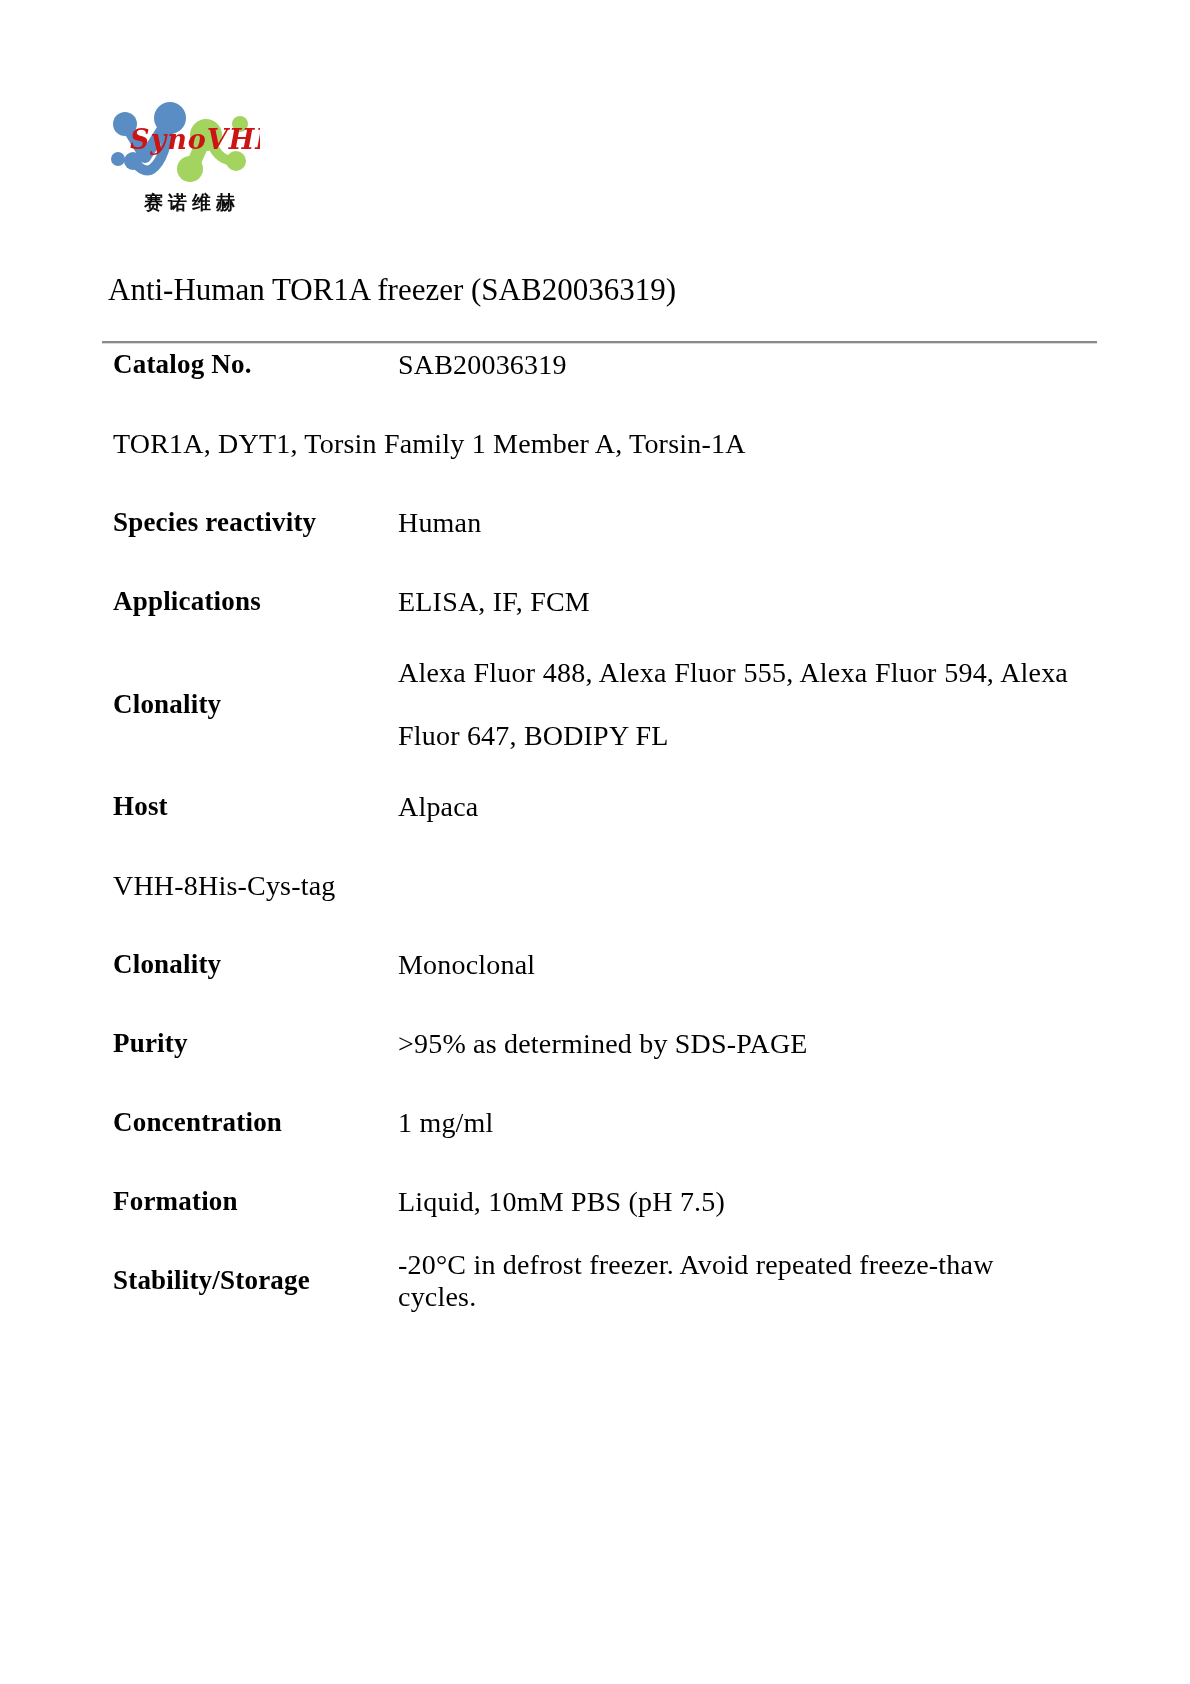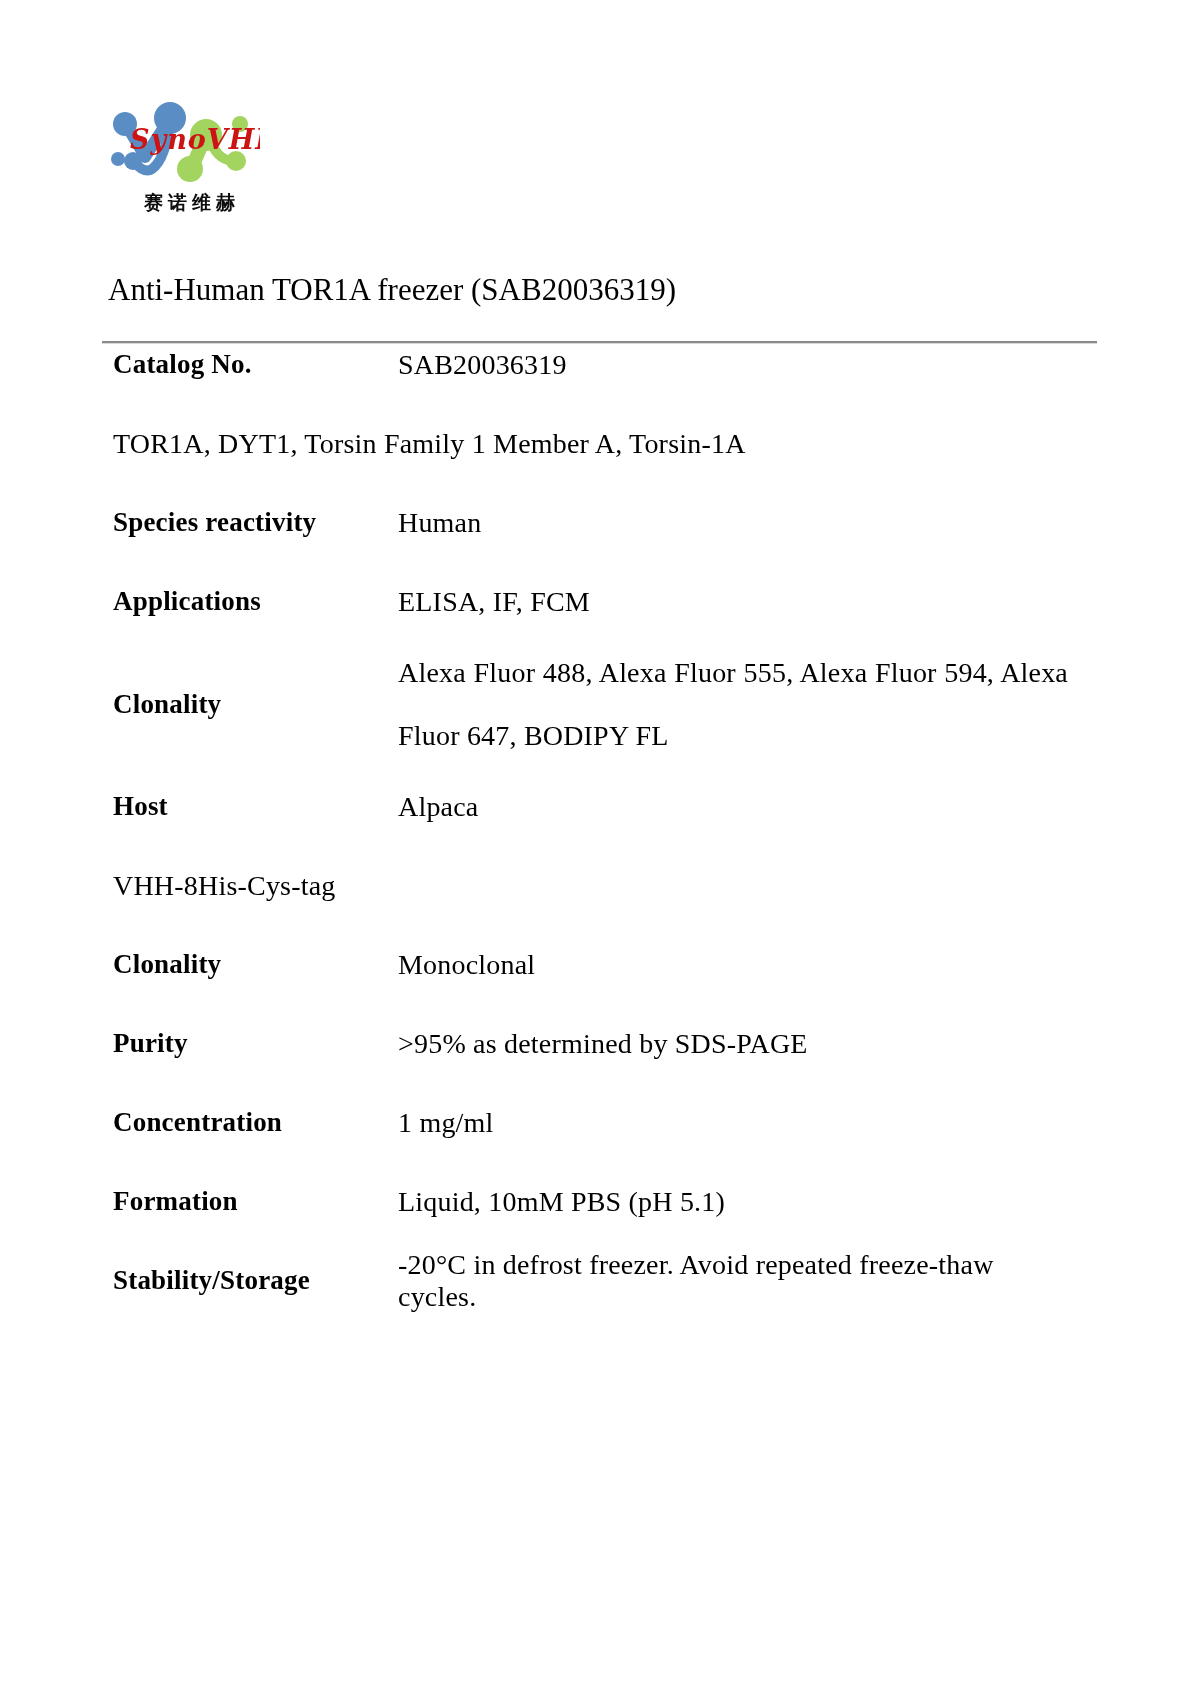--- a/index.html
+++ b/index.html
@@ -146,21 +146,21 @@
     <div class="spec-value">&gt;95% as determined by SDS-PAGE</div>
   </div>
 
   <div class="spec-row">
     <div class="spec-label">Concentration</div>
     <div class="spec-value">1 mg/ml</div>
   </div>
 
   <div class="spec-row">
     <div class="spec-label">Formation</div>
-    <div class="spec-value">Liquid, 10mM PBS (pH 5.1)</div>
+    <div class="spec-value">Liquid, 10mM PBS (pH 7.5)</div>
   </div>
 
   <div class="spec-row">
     <div class="spec-label">Stability/Storage</div>
     <div class="spec-value">-20°C in defrost freezer. Avoid repeated freeze-thaw cycles.</div>
   </div>
 
 
 </div>
 

